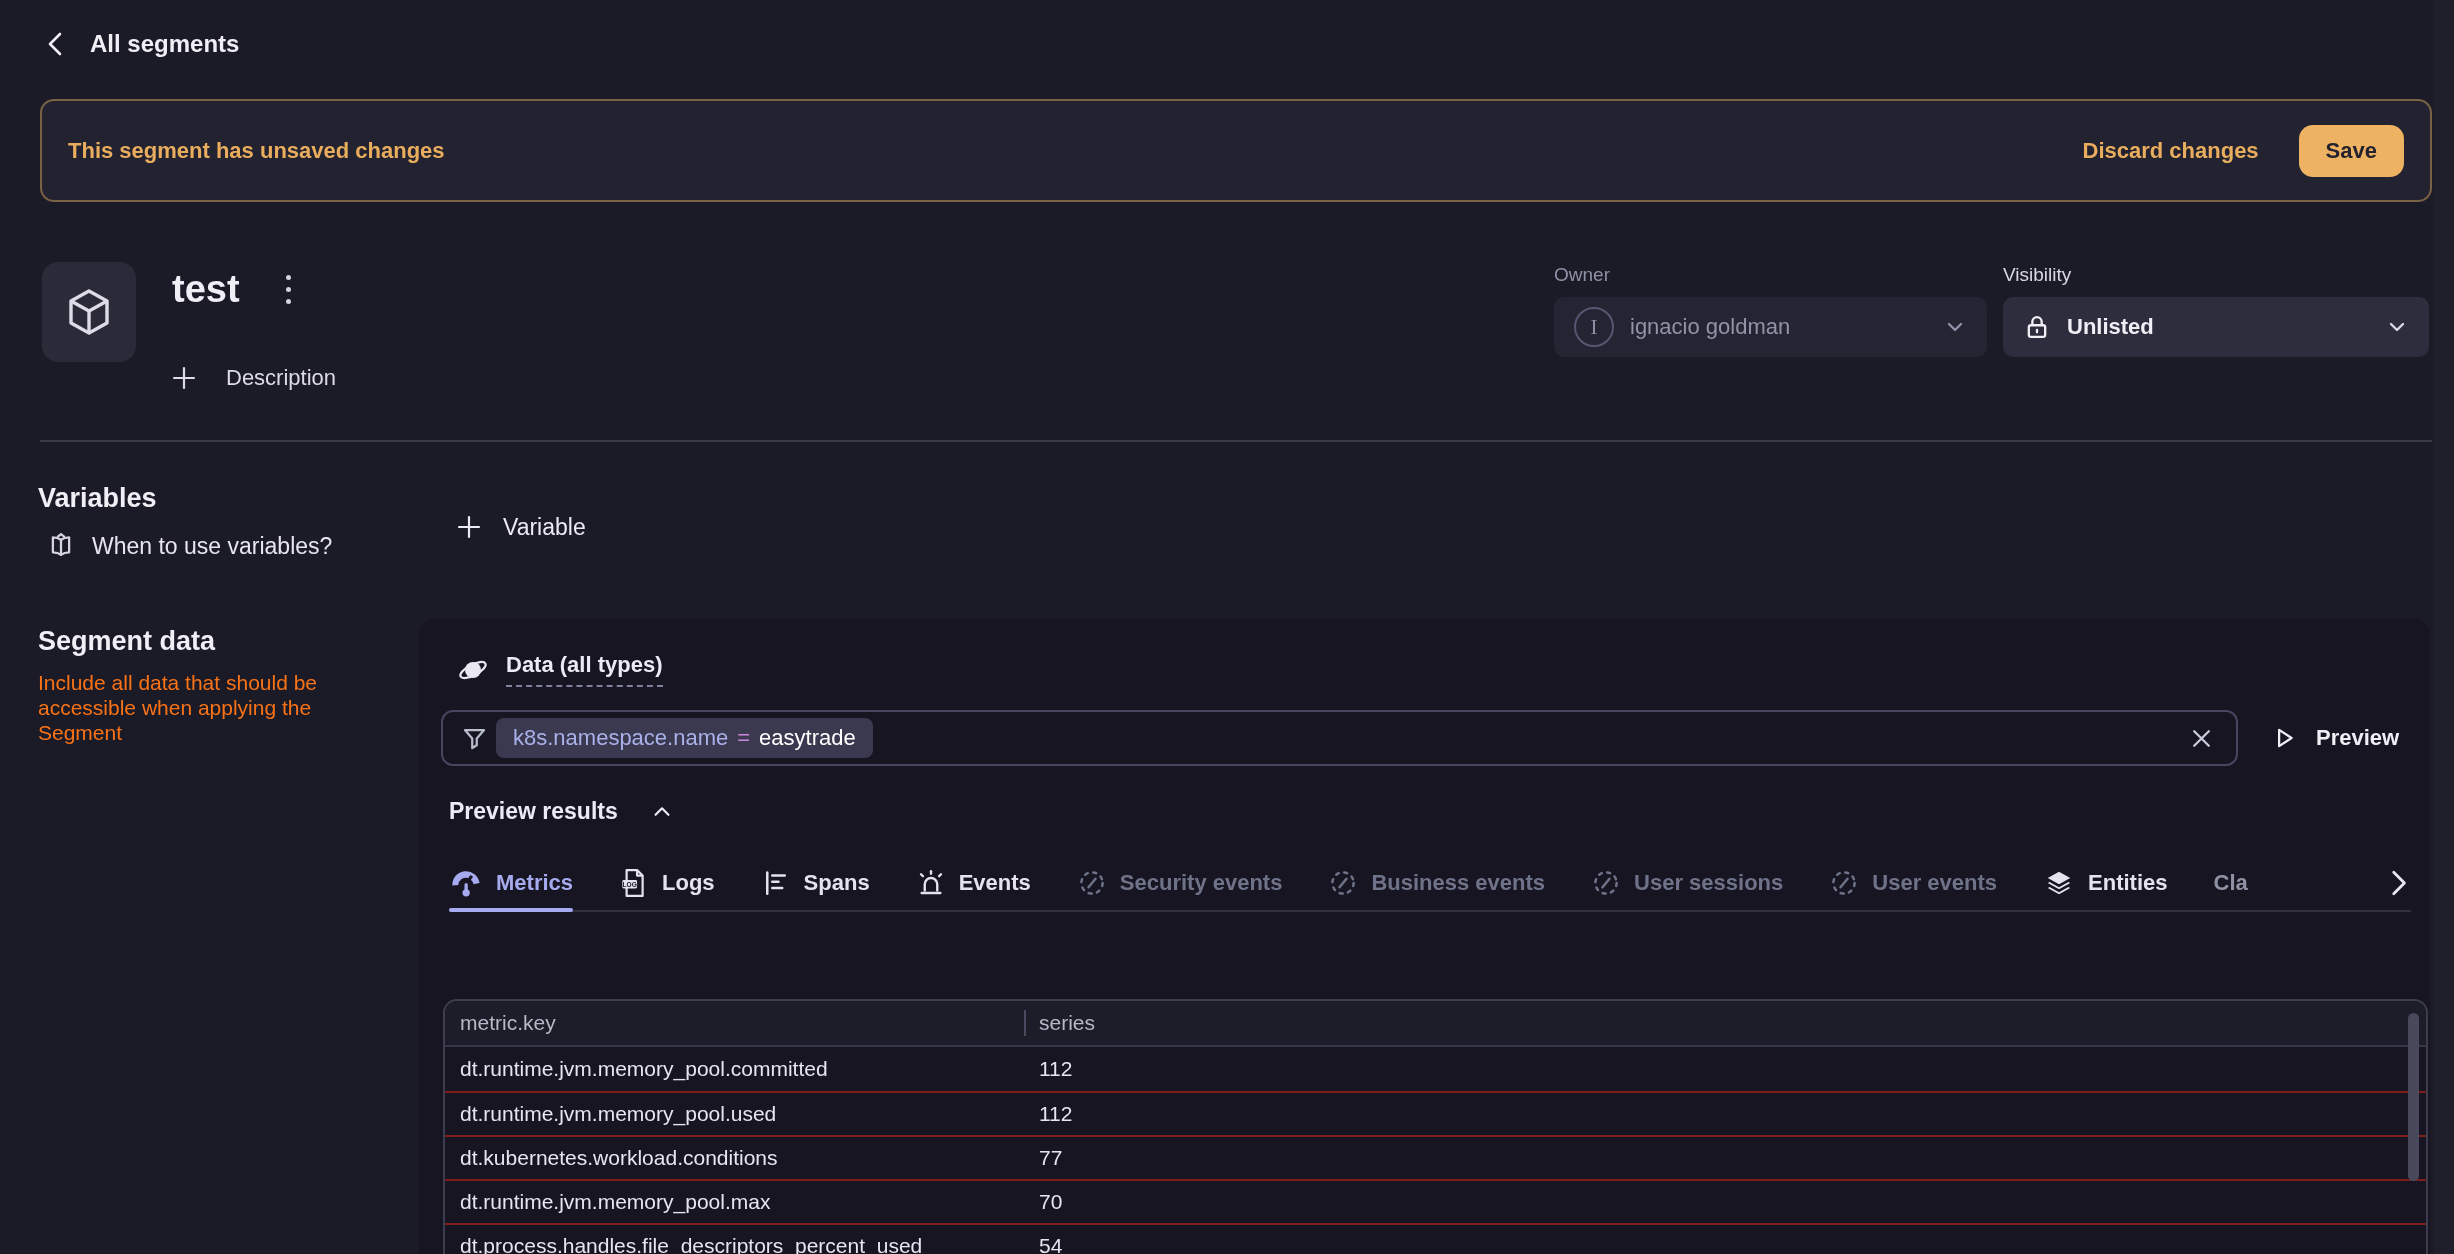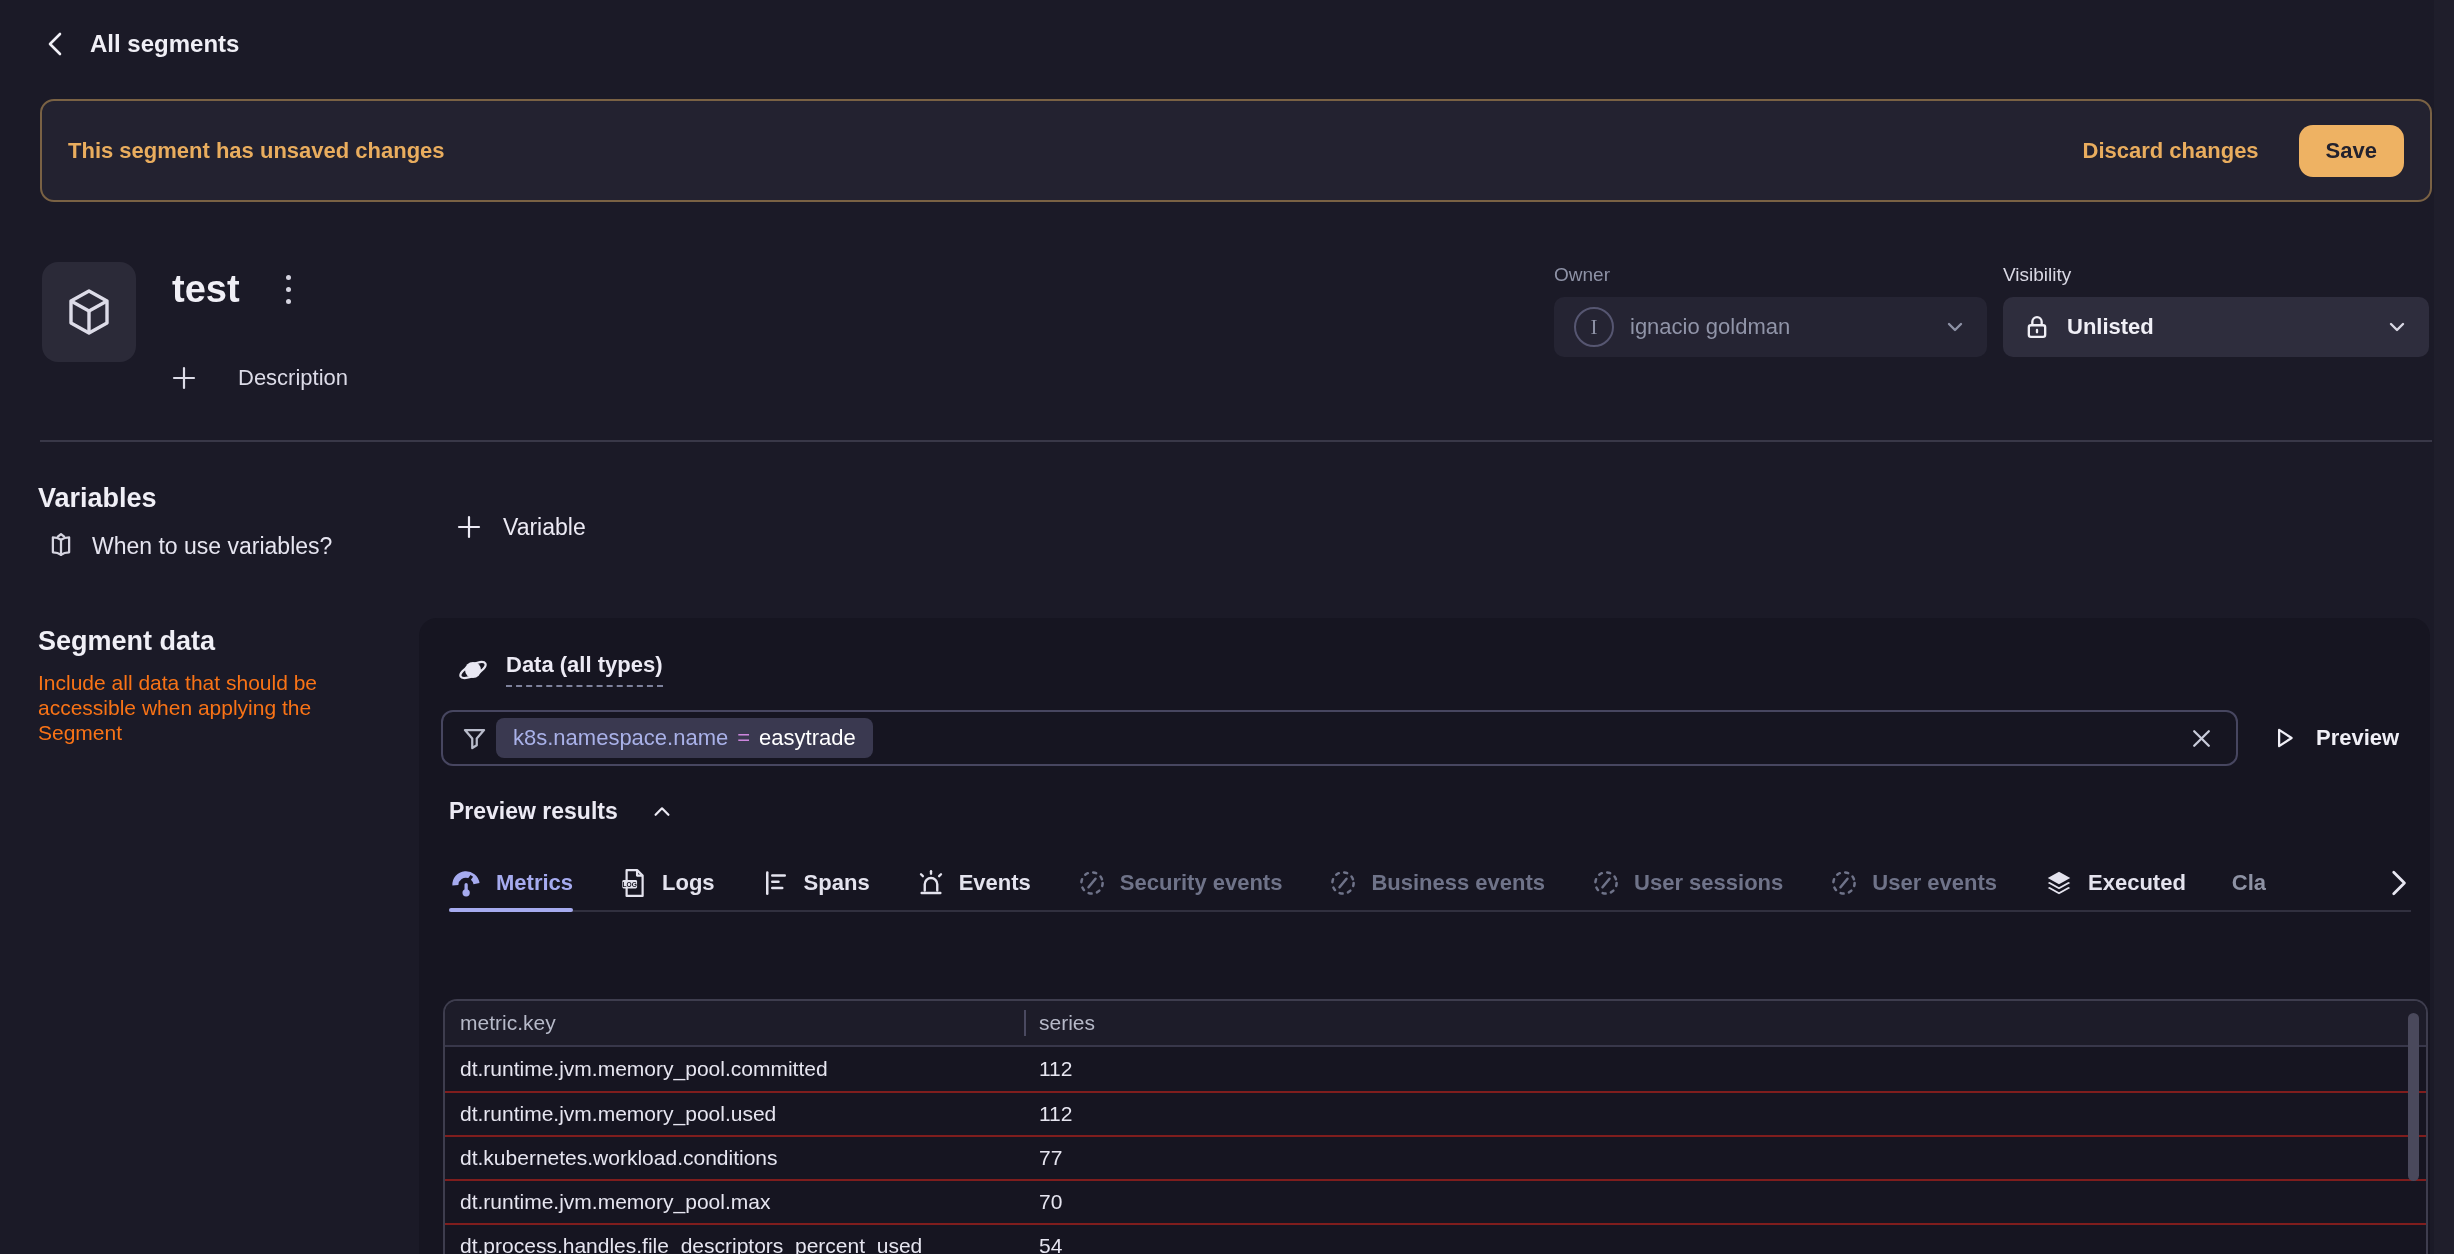--- a/index.html
+++ b/index.html
@@ -35,21 +35,21 @@
   .banner .save{font-size:22px;font-weight:700;color:#23222e;background:var(--save-bg);
     border:none;border-radius:14px;padding:13px 27px;cursor:pointer;font-family:inherit;}
 
   
   .seg-tile{position:absolute;left:42px;top:262px;width:94px;height:100px;border-radius:16px;
     background:#2b2a38;display:grid;place-items:center;color:#dddce8;}
   .title-row{position:absolute;left:172px;top:268px;display:flex;align-items:center;gap:40px;}
   .title-row .title{font-size:38px;font-weight:700;color:#f0eff6;}
   .kebab{display:flex;flex-direction:column;gap:7px;cursor:pointer;padding:6px;}
   .kebab i{width:5px;height:5px;border-radius:50%;background:#d5d4e0;}
-  .desc-row{position:absolute;left:170px;top:364px;display:flex;align-items:center;gap:40px;
+  .desc-row{position:absolute;left:170px;top:364px;display:flex;align-items:center;gap:28px;
     color:#dcdbe7;font-size:22px;cursor:pointer;}
 
   
   .field{position:absolute;top:264px;}
   .field .flabel{font-size:19px;margin-bottom:11px;}
   .field.owner{left:1554px;width:433px;}
   .field.owner .flabel{color:#8e92a6;}
   .field.visibility{left:2003px;width:426px;}
   .field.visibility .flabel{color:#d9d8e4;}
   .select{height:60px;border-radius:10px;display:flex;align-items:center;padding:0 20px;cursor:pointer;}
@@ -371,21 +371,21 @@
         </div>
 
         <div class="tab enabled">
           <span class="ticon">
             <svg width="32" height="30" viewBox="0 0 24 24" fill="currentColor">
               <path d="M12 3 21 8l-9 5-9-5 9-5z"></path>
               <path d="M4.5 11.2 12 15.4l7.5-4.2L21 12l-9 5-9-5 1.5-.8z"></path>
               <path d="M4.5 15.2 12 19.4l7.5-4.2L21 16l-9 5-9-5 1.5-.8z"></path>
             </svg>
           </span>
-          <span>Executed</span>
+          <span>Entities</span>
         </div>
 
         <div class="tab enabled truncated">
 
           <span>Cla</span>
         </div>
 
       <span class="tab-scroll">
         <svg width="26" height="30" viewBox="0 0 24 28" fill="none" stroke="currentColor" stroke-width="2.6" stroke-linecap="round" stroke-linejoin="round">
             <polyline points="8,4 18,14 8,24"></polyline>

